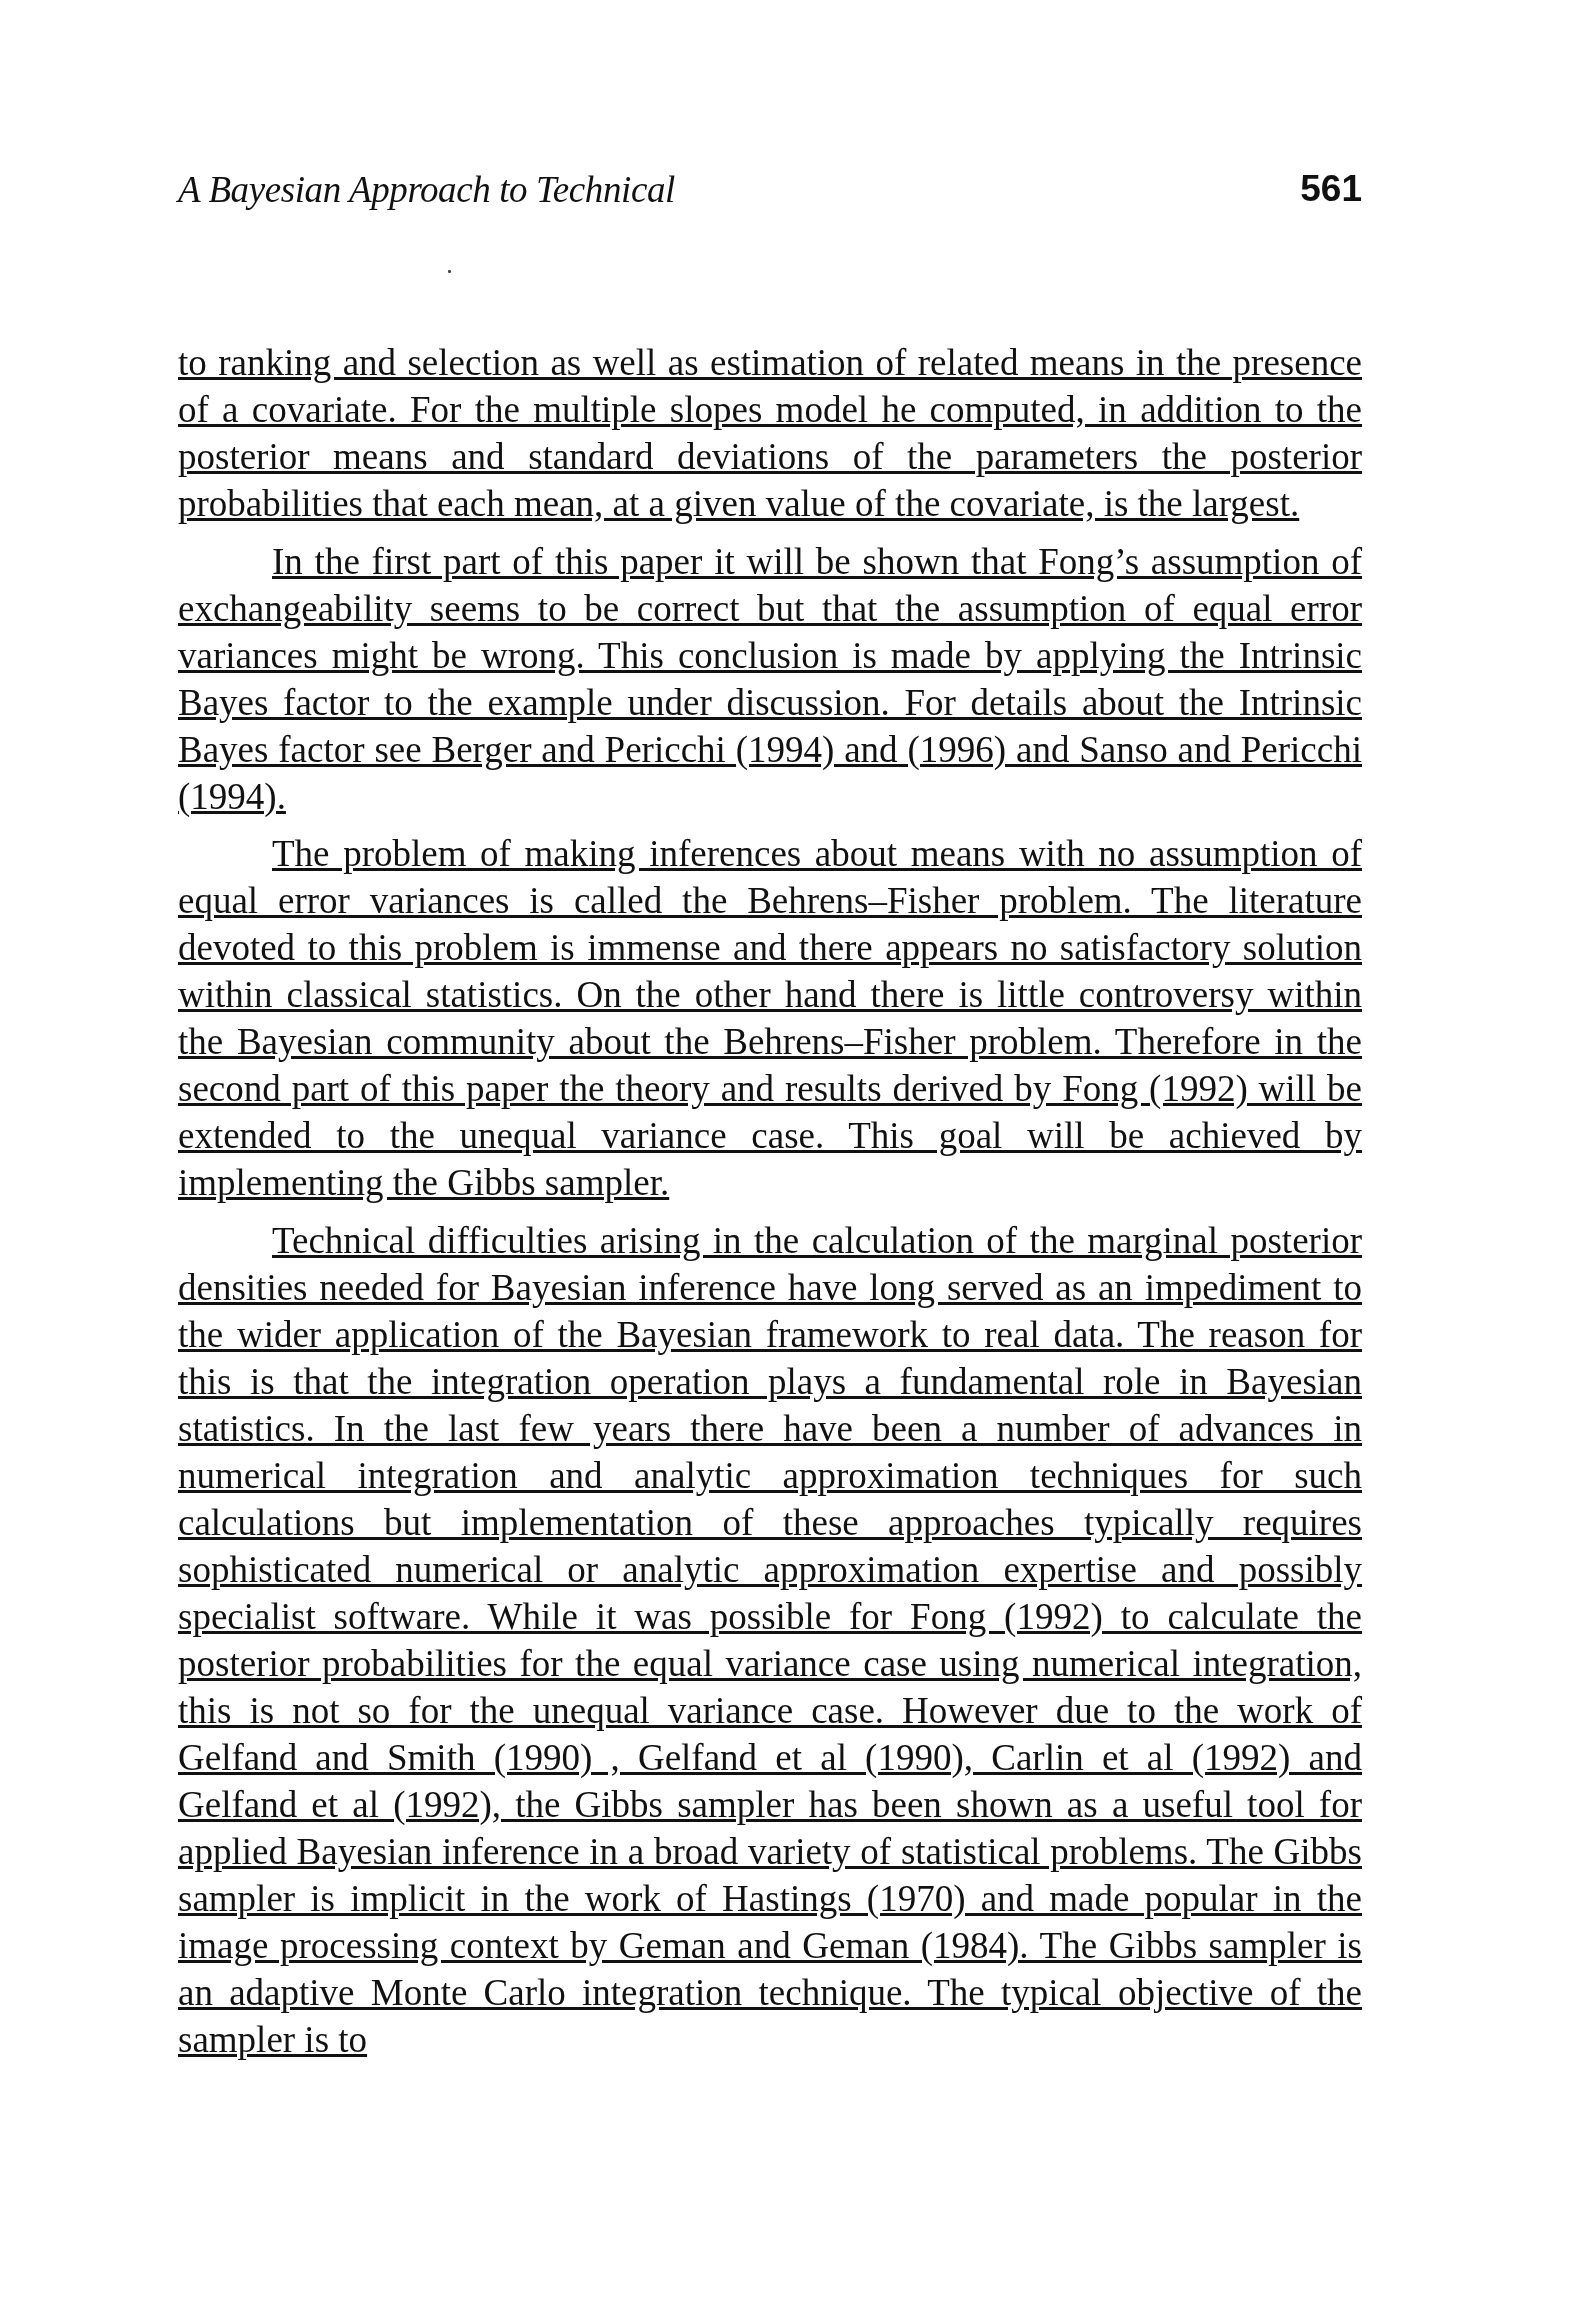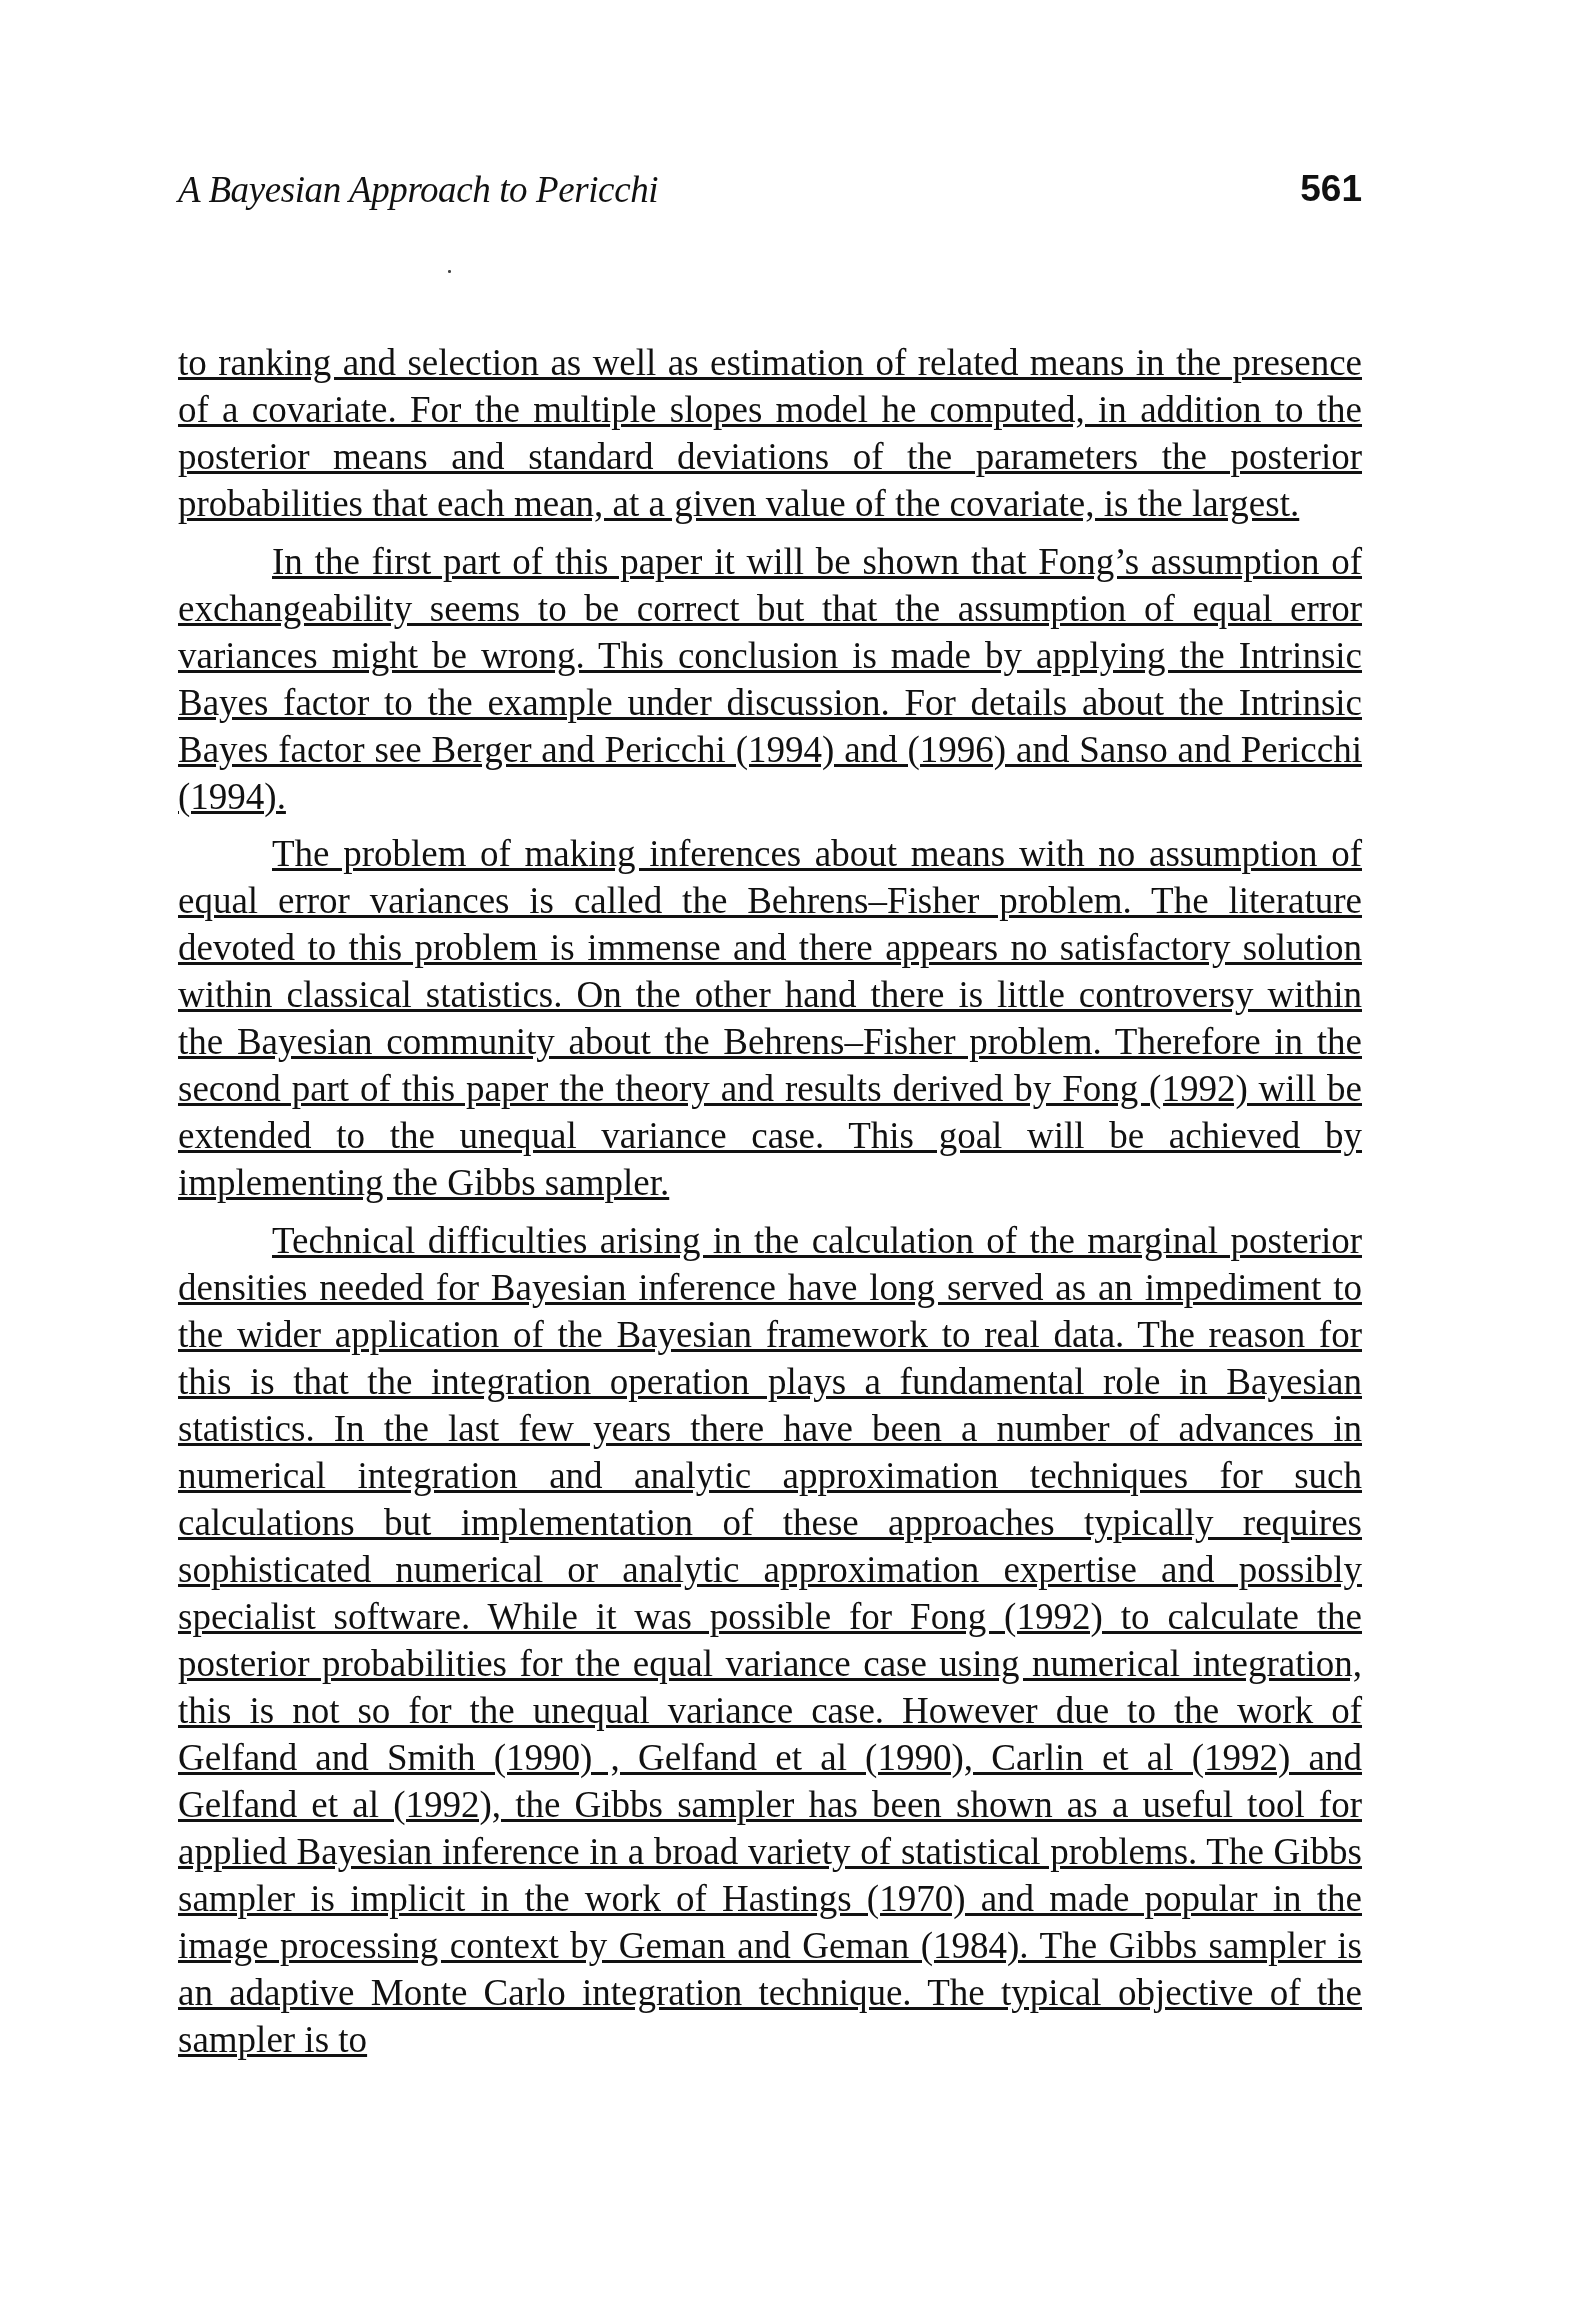--- a/index.html
+++ b/index.html
@@ -71,21 +71,21 @@
     }
     .body-text p.indent {
       text-indent: 94px;
     }
   </style>
 </head>
 <body>
 
 <div class="page">
   <div class="running-head">
-    <span class="running-title">A Bayesian Approach to Pericchi</span>
+    <span class="running-title">A Bayesian Approach to Technical</span>
     <span class="page-number">561</span>
   </div>
 
   <div class="body-text">
     <p>to ranking and selection as well as estimation of related means in the presence of a covariate. For the multiple slopes model he computed, in addition to the posterior means and standard deviations of the param­eters the posterior probabilities that each mean, at a given value of the covariate, is the largest.</p>
     <p class="indent">In the first part of this paper it will be shown that Fong’s assumption of exchangeability seems to be correct but that the assumption of equal error variances might be wrong. This conclusion is made by applying the Intrinsic Bayes factor to the example under discussion. For details about the Intrinsic Bayes factor see Berger and Pericchi (1994) and (1996) and Sanso and Pericchi (1994).</p>
     <p class="indent">The problem of making inferences about means with no assump­tion of equal error variances is called the Behrens–Fisher problem. The literature devoted to this problem is immense and there appears no sat­isfactory solution within classical statistics. On the other hand there is little controversy within the Bayesian community about the Behrens–Fisher problem. Therefore in the second part of this paper the theory and results derived by Fong (1992) will be extended to the unequal variance case. This goal will be achieved by implementing the Gibbs sampler.</p>
     <p class="indent">Technical difficulties arising in the calculation of the marginal pos­terior densities needed for Bayesian inference have long served as an impediment to the wider application of the Bayesian framework to real data. The reason for this is that the integration operation plays a funda­mental role in Bayesian statistics. In the last few years there have been a number of advances in numerical integration and analytic approximation techniques for such calculations but implementation of these approaches typically requires sophisticated numerical or analytic approximation ex­pertise and possibly specialist software. While it was possible for Fong (1992) to calculate the posterior probabilities for the equal variance case using numerical integration, this is not so for the unequal variance case. However due to the work of Gelfand and Smith (1990) , Gelfand et al (1990), Carlin et al (1992) and Gelfand et al (1992), the Gibbs sampler has been shown as a useful tool for applied Bayesian inference in a broad variety of statistical problems. The Gibbs sampler is implicit in the work of Hastings (1970) and made popular in the image processing context by Geman and Geman (1984). The Gibbs sampler is an adaptive Monte Carlo integration technique. The typical objective of the sampler is to</p>
   </div>
 </div>

